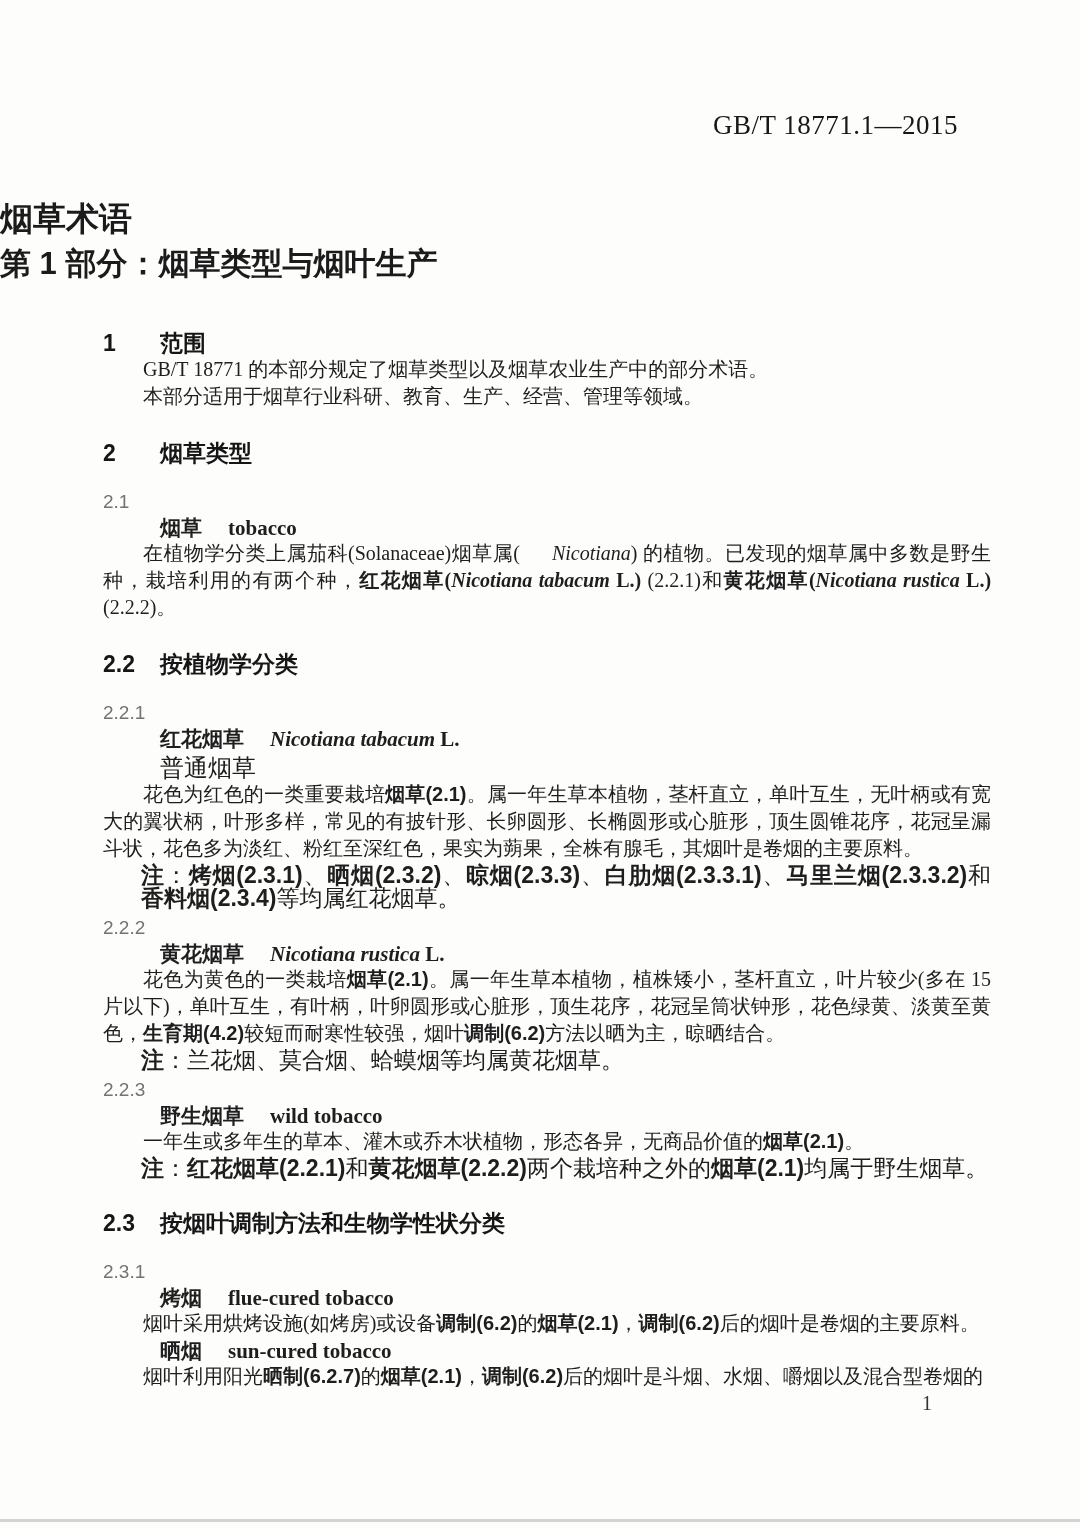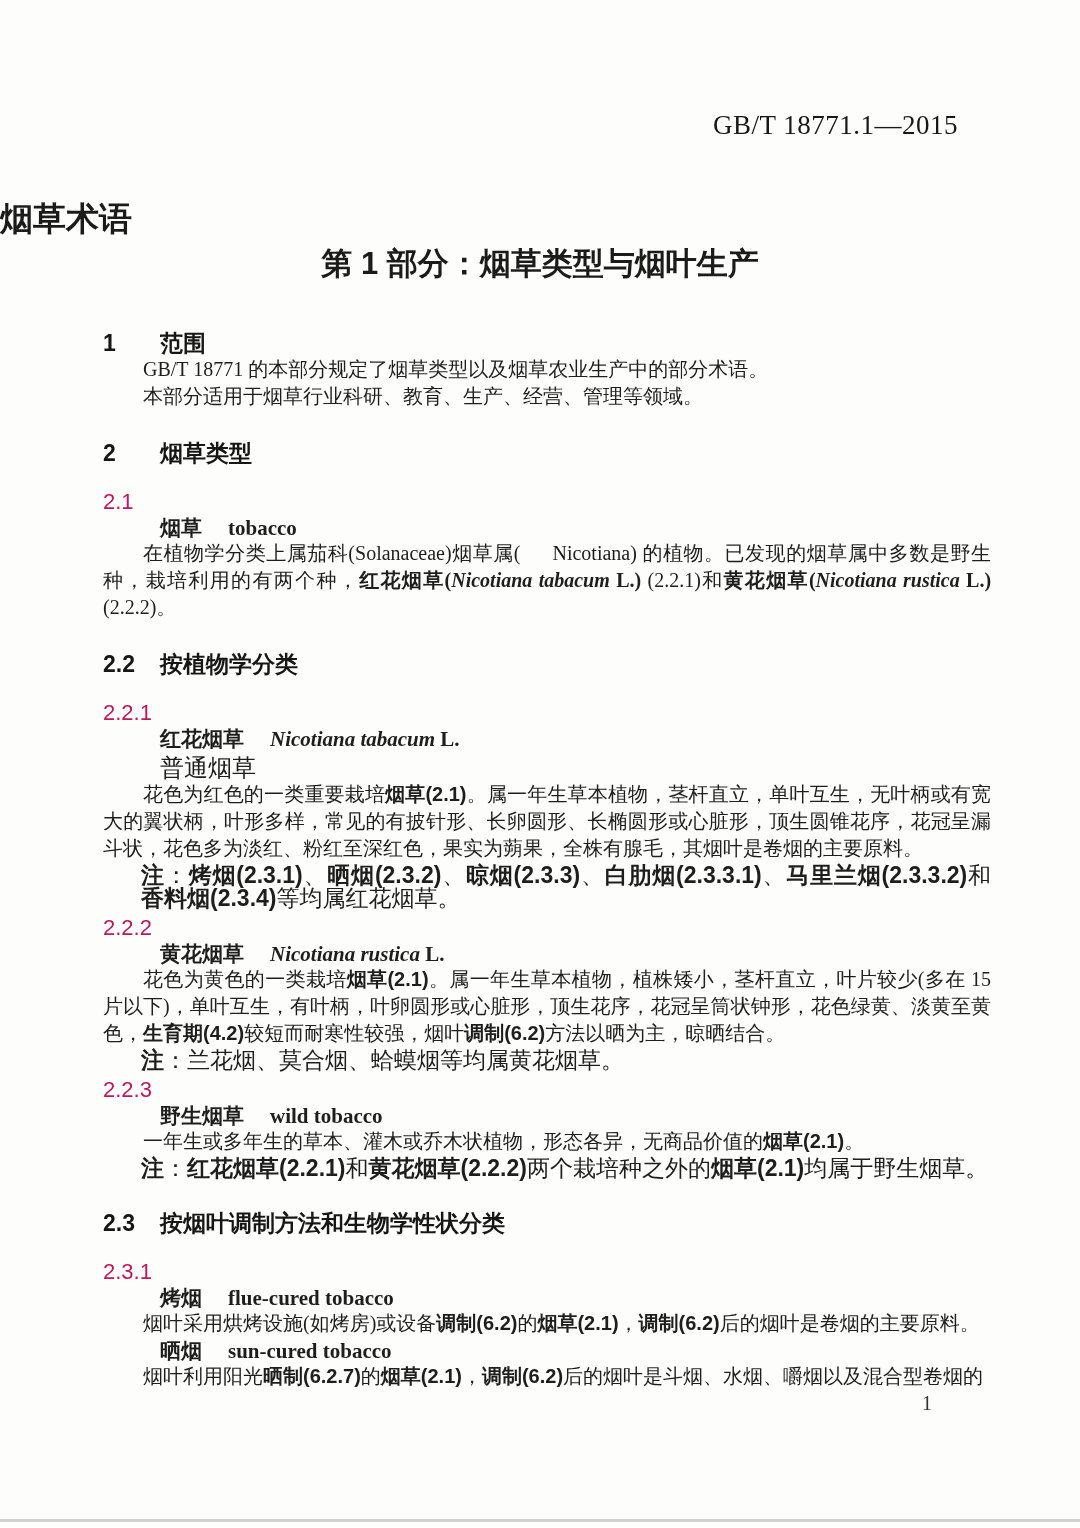--- a/index.html
+++ b/index.html
@@ -29,55 +29,55 @@
   
   .doc-number {
     position:absolute; top:110px; right:122px;
     font-family:"Liberation Serif", serif;
     font-weight:400; font-size:27px; letter-spacing:0.5px;
     color:#181818;
   }
   
   .doc-title  { position:absolute; top:197px; left:0; width:100%; text-align:left;
                 font-family:"Liberation Sans", sans-serif; font-weight:700; font-size:33px; color:#1b1b1b; }
-  .doc-subtitle { position:absolute; top:243px; left:0; width:100%; text-align:center;
+  .doc-subtitle { position:absolute; top:243px; left:0; width:100%; text-align:left;
                 font-family:"Liberation Sans", sans-serif; font-weight:700; font-size:31px; color:#1b1b1b; }
   
   .content {
     position:absolute; left:103px; top:330px; width:888px;
     font-size:20px; line-height:27px;
   }
   .blk { margin:0; }
   .content > .blk:first-child { margin-top:0; }
   .blk-heading {
     margin-top:30px;
     font-family:"Liberation Sans", sans-serif;
     font-weight:700; font-size:23px; line-height:26px;
     display:flex; color:#161616;
   }
   .blk-heading .hnum { display:inline-block; min-width:57px; }
   .blk-clause {
     margin-top:6px;
     font-family:"Liberation Sans", sans-serif;
-    font-size:22px; line-height:24px; color:#be185d;
+    font-size:19px; line-height:24px; color:#737373;
   }
   .blk-heading + .blk-clause { margin-top:24px; }
   .blk-term {
     margin-left:57px; margin-top:2px;
     font-size:21px; line-height:24px;
   }
   .blk-syn { margin-left:57px; margin-top:4px; font-size:24px; line-height:26px; }
   .blk-para { margin-top:0; text-indent:40px; text-align:justify; }
   .blk-note { margin-left:38px; margin-top:2px; font-size:23px; line-height:22px; text-align:justify; }
   
   .r-p  { }
   .r-b  { font-weight:700; font-family:"Liberation Sans", sans-serif;margin-top:17px; }
   .r-bs { font-weight:700; font-family:"Liberation Serif", serif; }
   .r-bi { font-weight:700; font-style:italic; font-family:"Liberation Serif", serif; }
-  .r-it { font-family:"Liberation Serif", serif;margin-left:32px; }
+  .r-it { font-style:italic; font-family:"Liberation Serif", serif;margin-left:32px; }
   .r-gap { display:inline-block; width:26px; }
   
   .page-number {
     position:absolute; top:1392px; left:922px;
     font-size:20px; color:#333;
   }
   
   .scan-edge {
     position:absolute; top:1519px; left:0; width:100%; height:3px;
     background:#d2d2d0;

